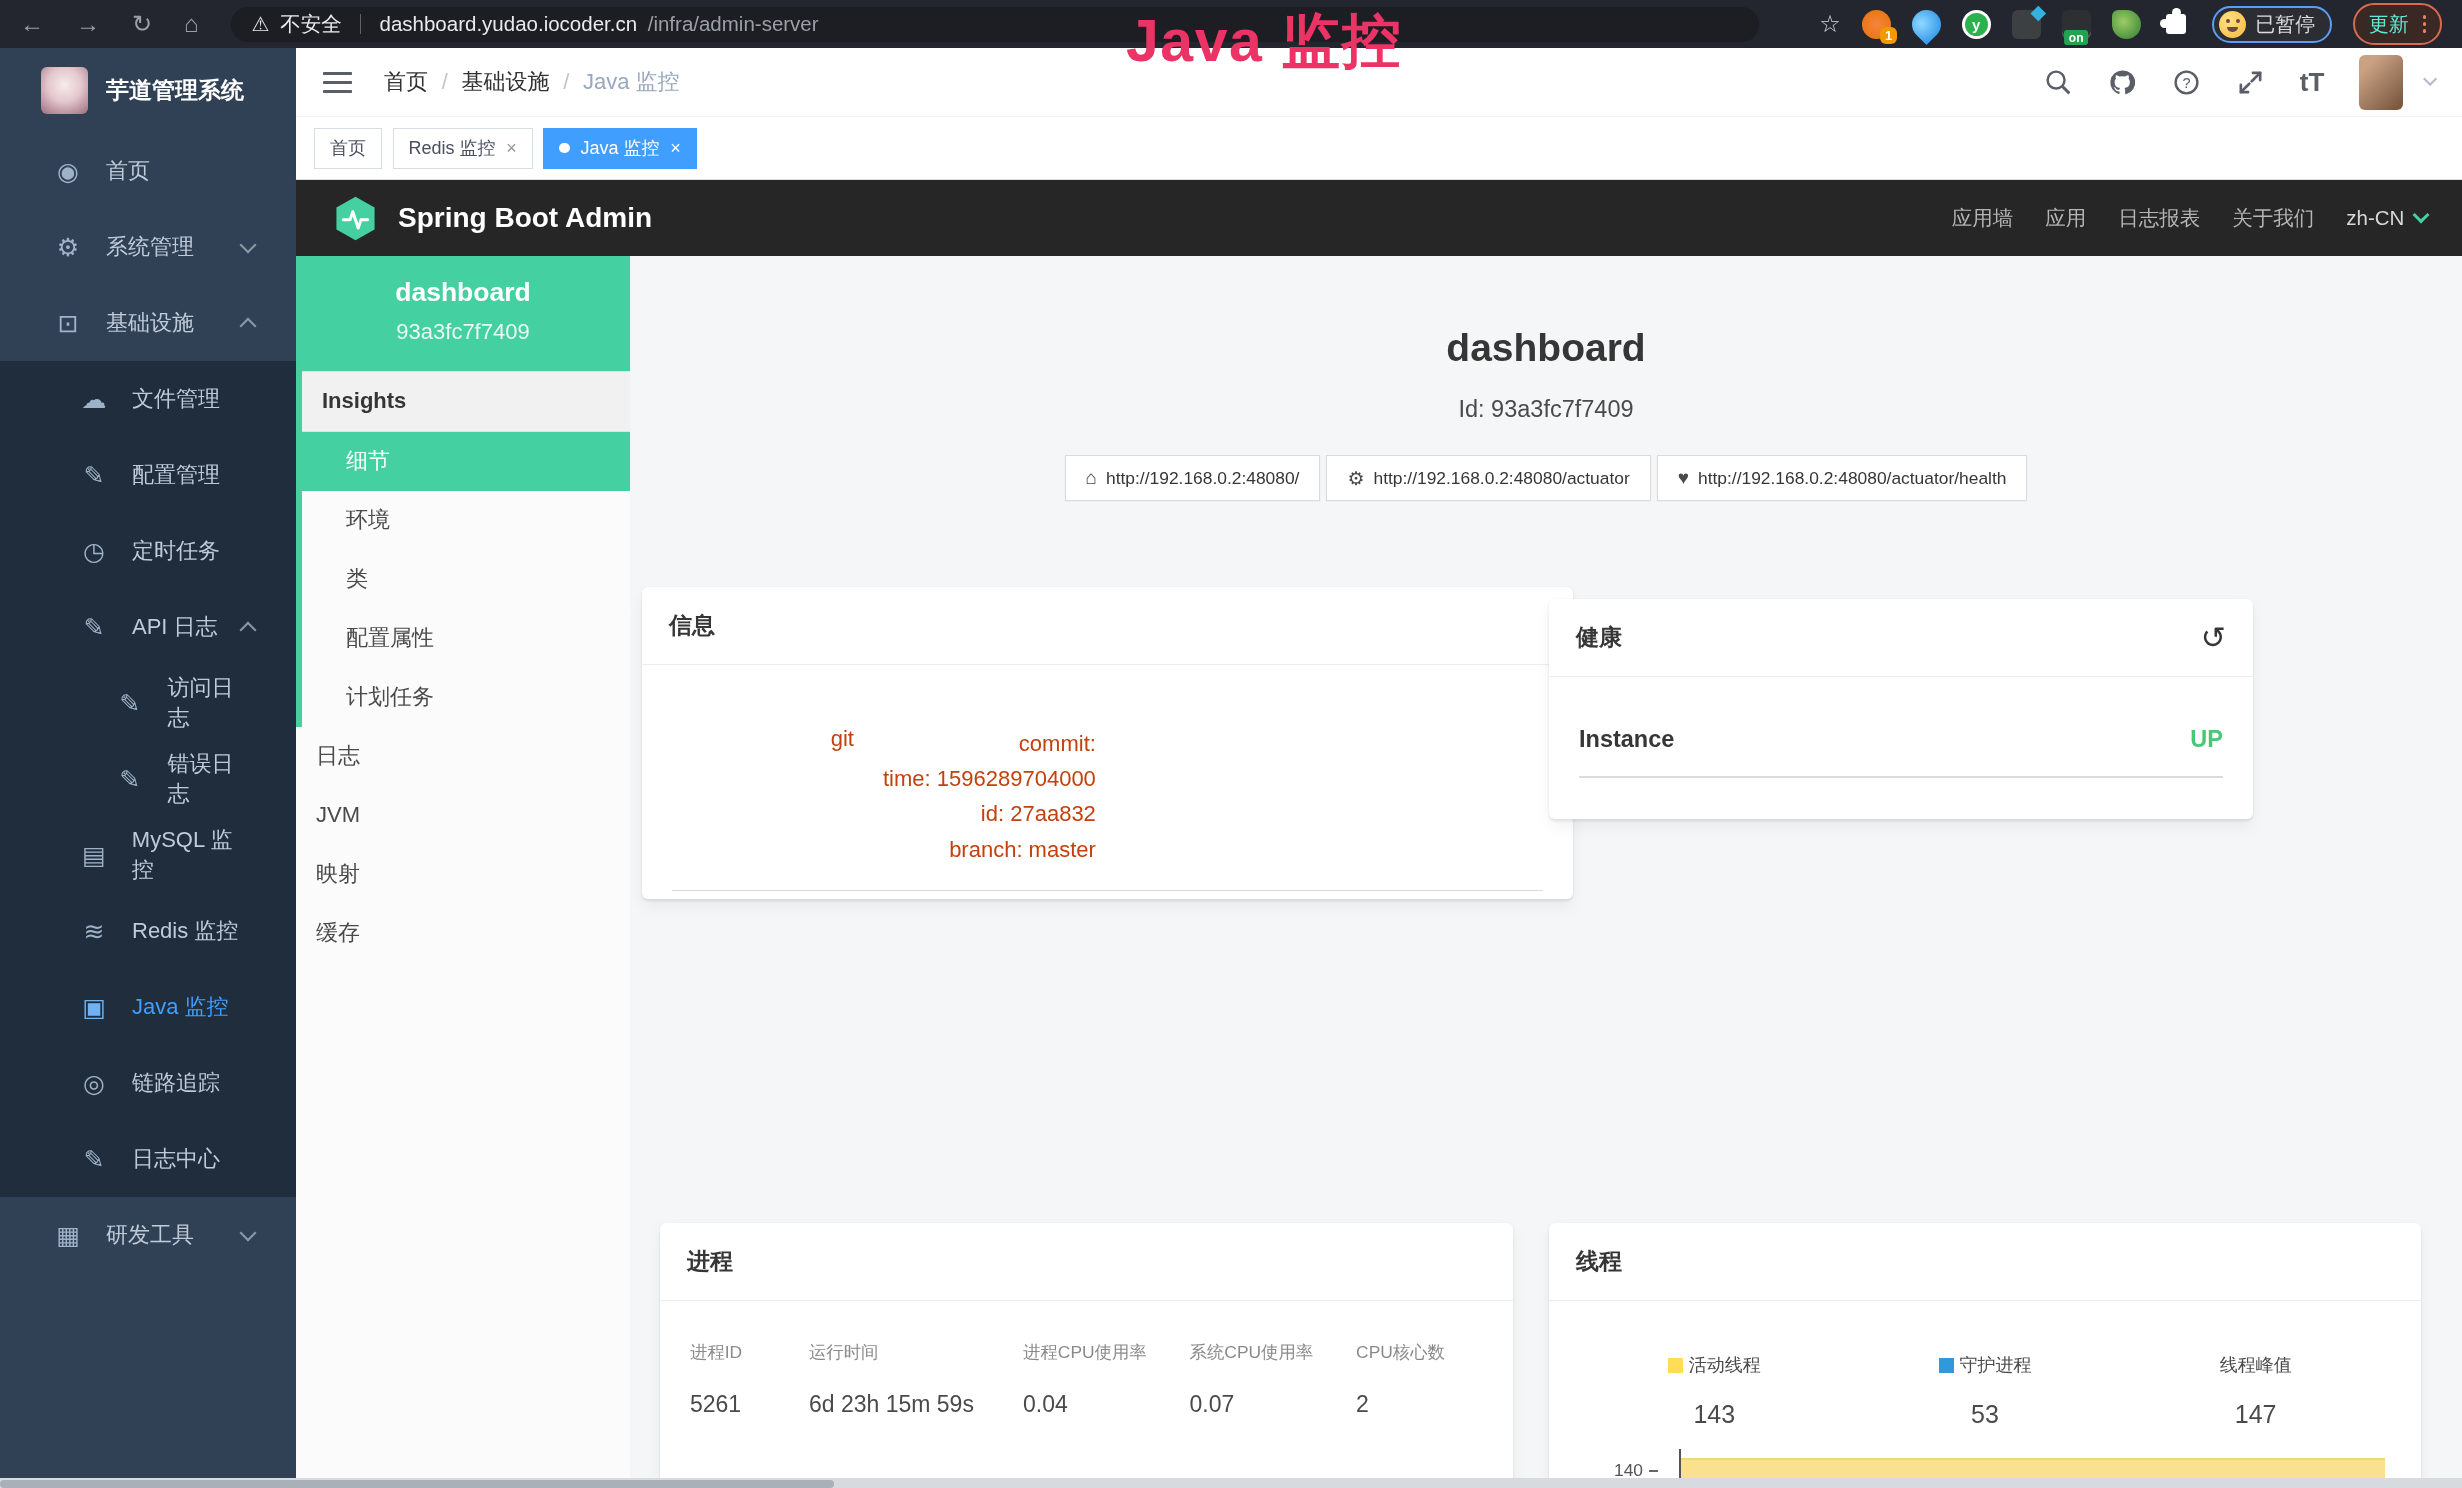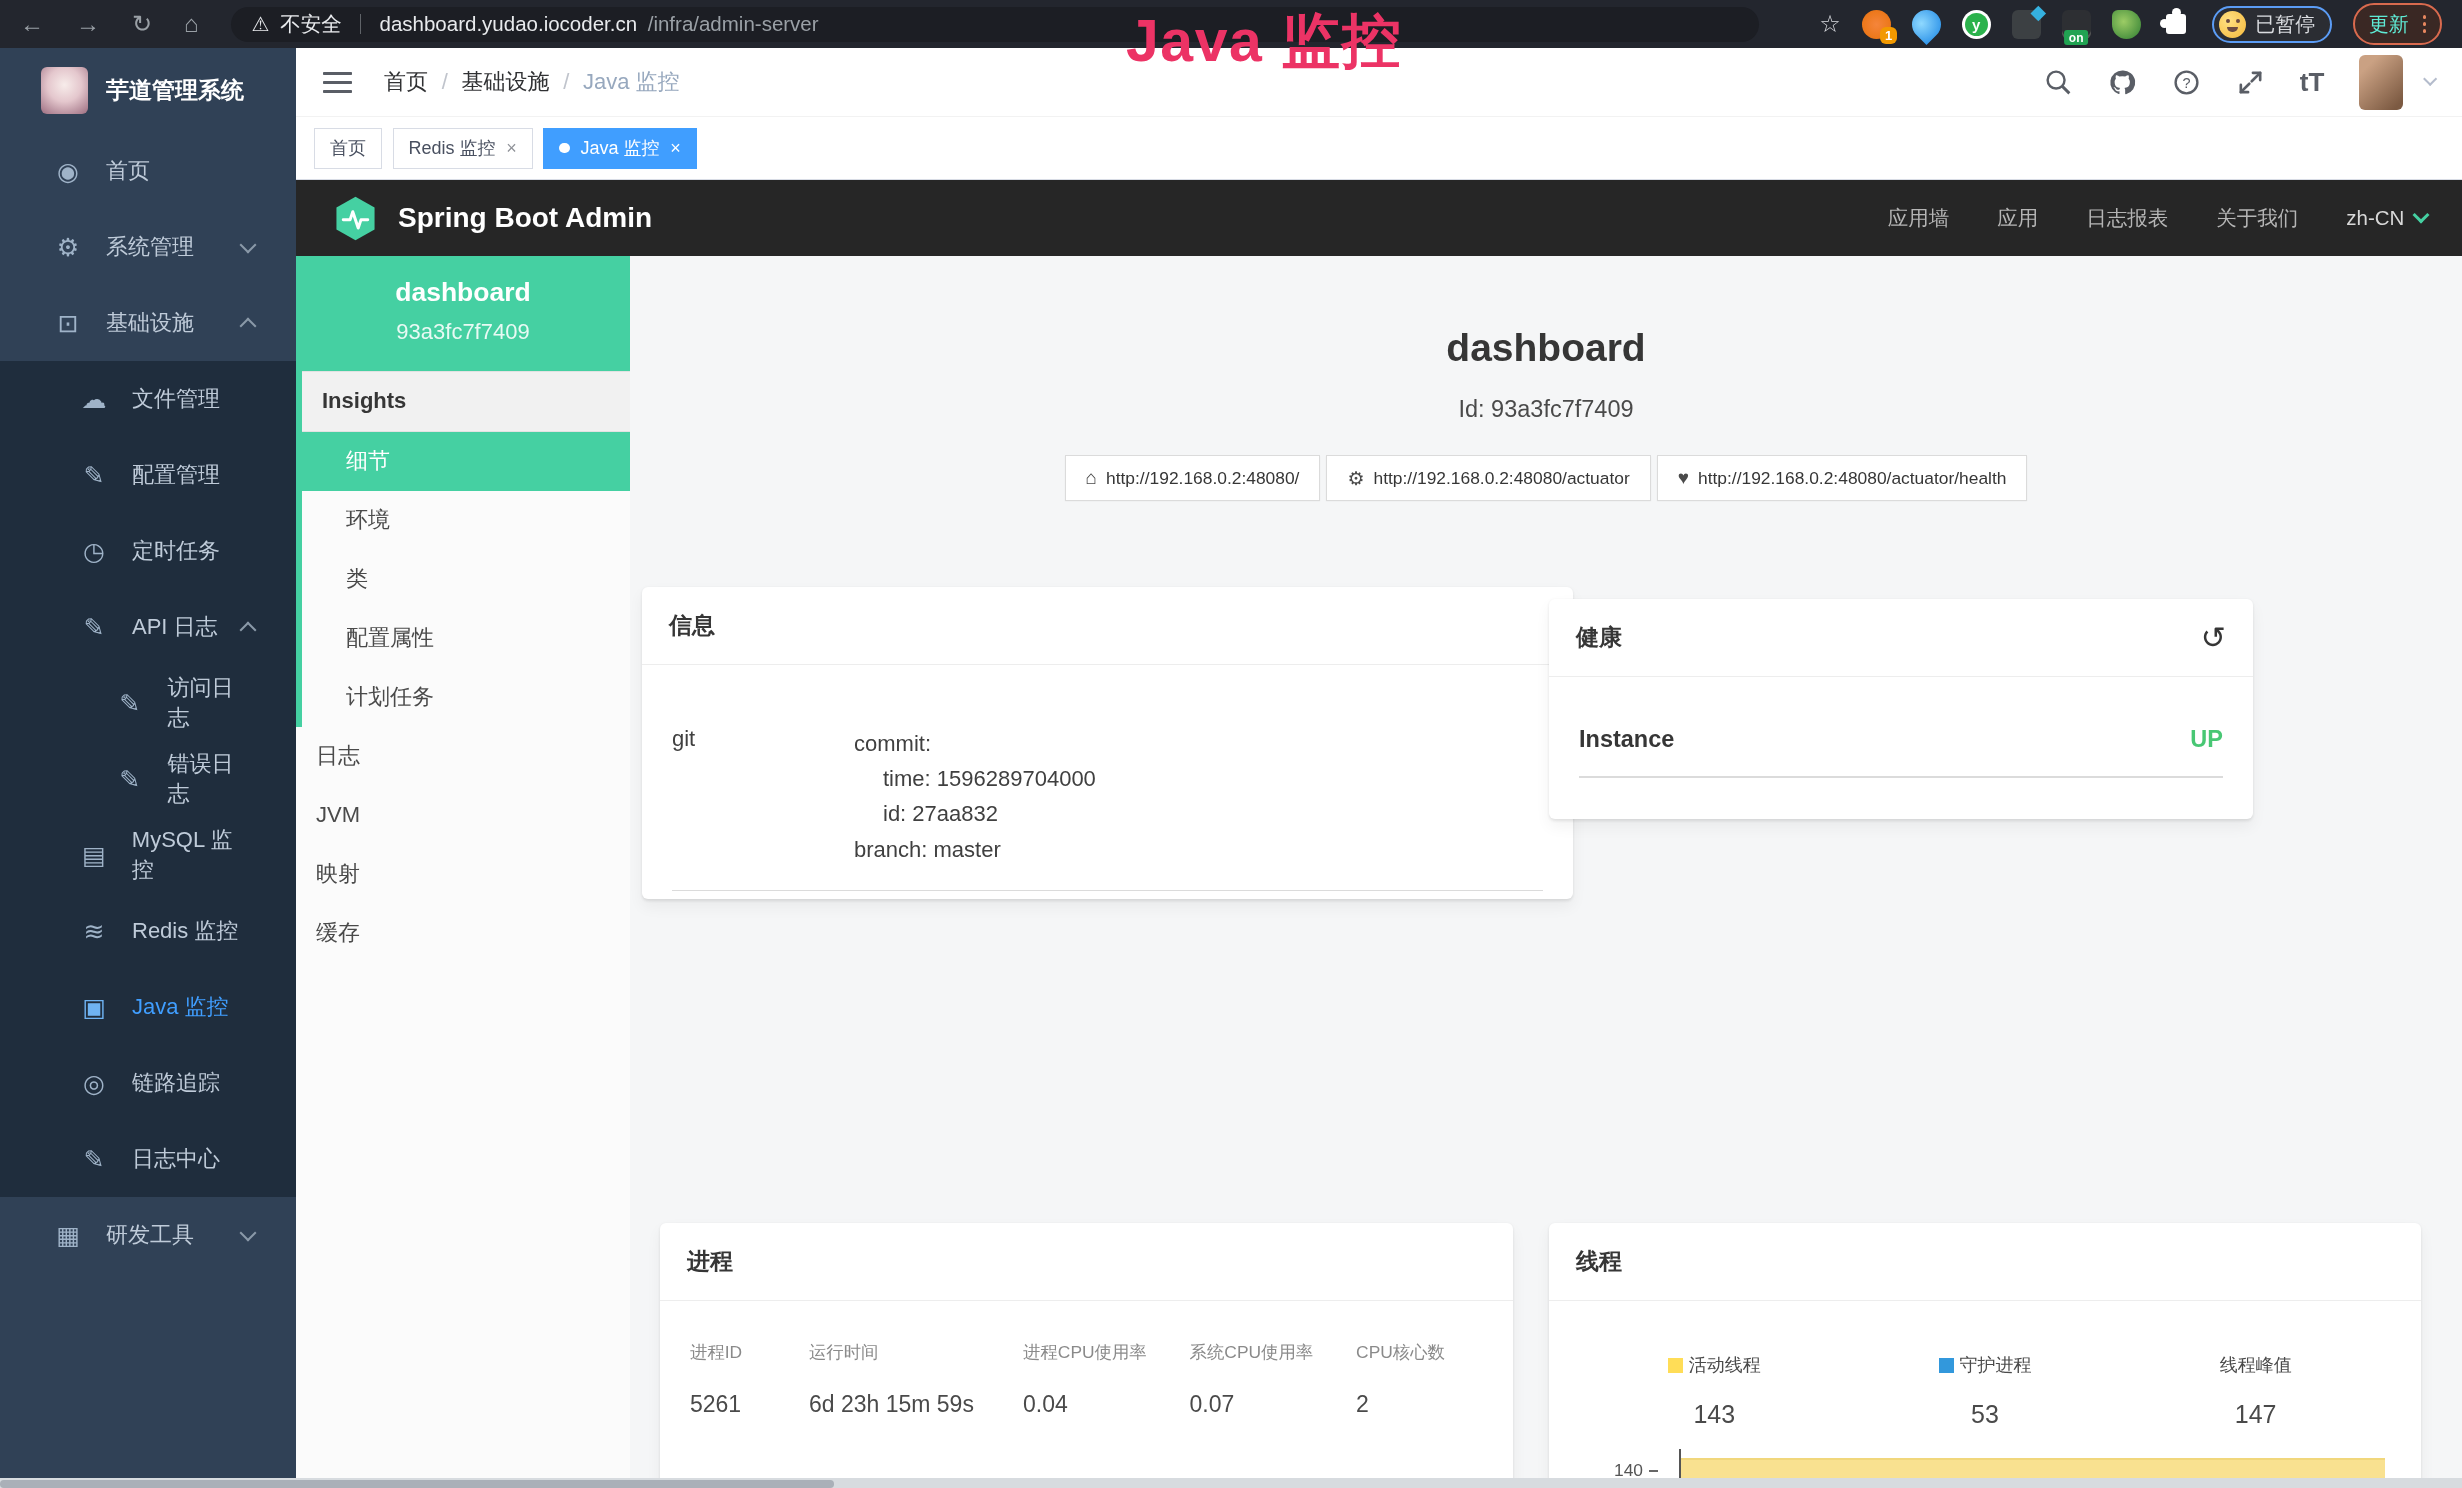--- a/index.html
+++ b/index.html
@@ -94,21 +94,21 @@
   .tag .x{font-size:18px;color:#909399;line-height:1;}
   .tag.active{background:#409EFF;border-color:#409EFF;color:#fff;}
   .tag.active .x{color:#fff;}
   .dot{width:10.6px;height:10.6px;border-radius:50%;background:#fff;}
 
   
   .sba{flex:1;display:flex;flex-direction:column;min-height:0;}
   .sba-header{height:76px;background:#262626;display:flex;align-items:center;padding:0 35px;flex-shrink:0;}
   .brand{display:flex;align-items:center;gap:18px;color:#fff;font-size:28px;font-weight:bold;}
   .brand svg{width:49px;height:49px;}
-  .sba-nav{margin-left:auto;display:flex;align-items:center;gap:48px;font-size:20.5px;color:#b5b5b5;}
+  .sba-nav{margin-left:auto;display:flex;align-items:center;gap:32px;font-size:20.5px;color:#b5b5b5;}
   .sba-nav .nav-item{cursor:pointer;}
   .locale{color:#d8d8d8;display:flex;align-items:center;gap:10.6px;cursor:pointer;}
   .gchev{width:9px;height:9px;border-right:3px solid #45d0a2;border-bottom:3px solid #45d0a2;
          transform:rotate(45deg);margin-top:-6px;}
 
   .sba-body{flex:1;display:flex;min-height:0;}
   .sba-side{width:334px;background:#fbfbfb;flex-shrink:0;display:flex;flex-direction:column;}
   .inst{background:#45d0a2;color:#fff;text-align:center;padding:21px 7.6px 26px;cursor:pointer;}
   .inst .name{font-size:26.5px;font-weight:bold;}
   .inst .iid{font-size:22px;margin-top:10.6px;color:rgba(255,255,255,.88);}
@@ -129,21 +129,21 @@
   .linkbtn .li{font-size:19px;color:#4a4a4a;font-style:normal;}
 
   .card{position:absolute;background:#fff;border-radius:6px;
         box-shadow:0 7.6px 15px rgba(10,10,10,.05),0 1.5px 3px rgba(10,10,10,.09);}
   .card-head{display:flex;align-items:center;justify-content:space-between;padding:23px 27px;
              font-size:23px;font-weight:bold;color:#363636;border-bottom:1.5px solid #ededed;}
   .card-body{padding:26px 30px;}
   .rule{height:1.5px;background:#dbdbdb;margin-top:23px;}
 
   #card-info{left:12px;top:331px;width:931px;height:312px;}
-  .kv{display:flex;font-size:22px;color:#404040;margin-top:35px;}
+  .kv{display:flex;font-size:22px;color:#c2410c;margin-top:35px;text-align:right;}
   .kv .k{width:182px;flex-shrink:0;}
   .vlines div{line-height:1.6;}
   .vlines .ind{padding-left:29px;}
 
   #card-health{left:919px;top:343px;width:704px;height:220px;}
   .hist{font-size:30px;color:#363636;font-weight:normal;line-height:1;cursor:pointer;}
   .health-row{display:flex;justify-content:space-between;align-items:center;font-size:23.5px;margin-top:23px;}
   .health-row .hk{color:#363636;font-weight:bold;}
   .health-row .hv{color:#48c774;font-weight:bold;}
 

